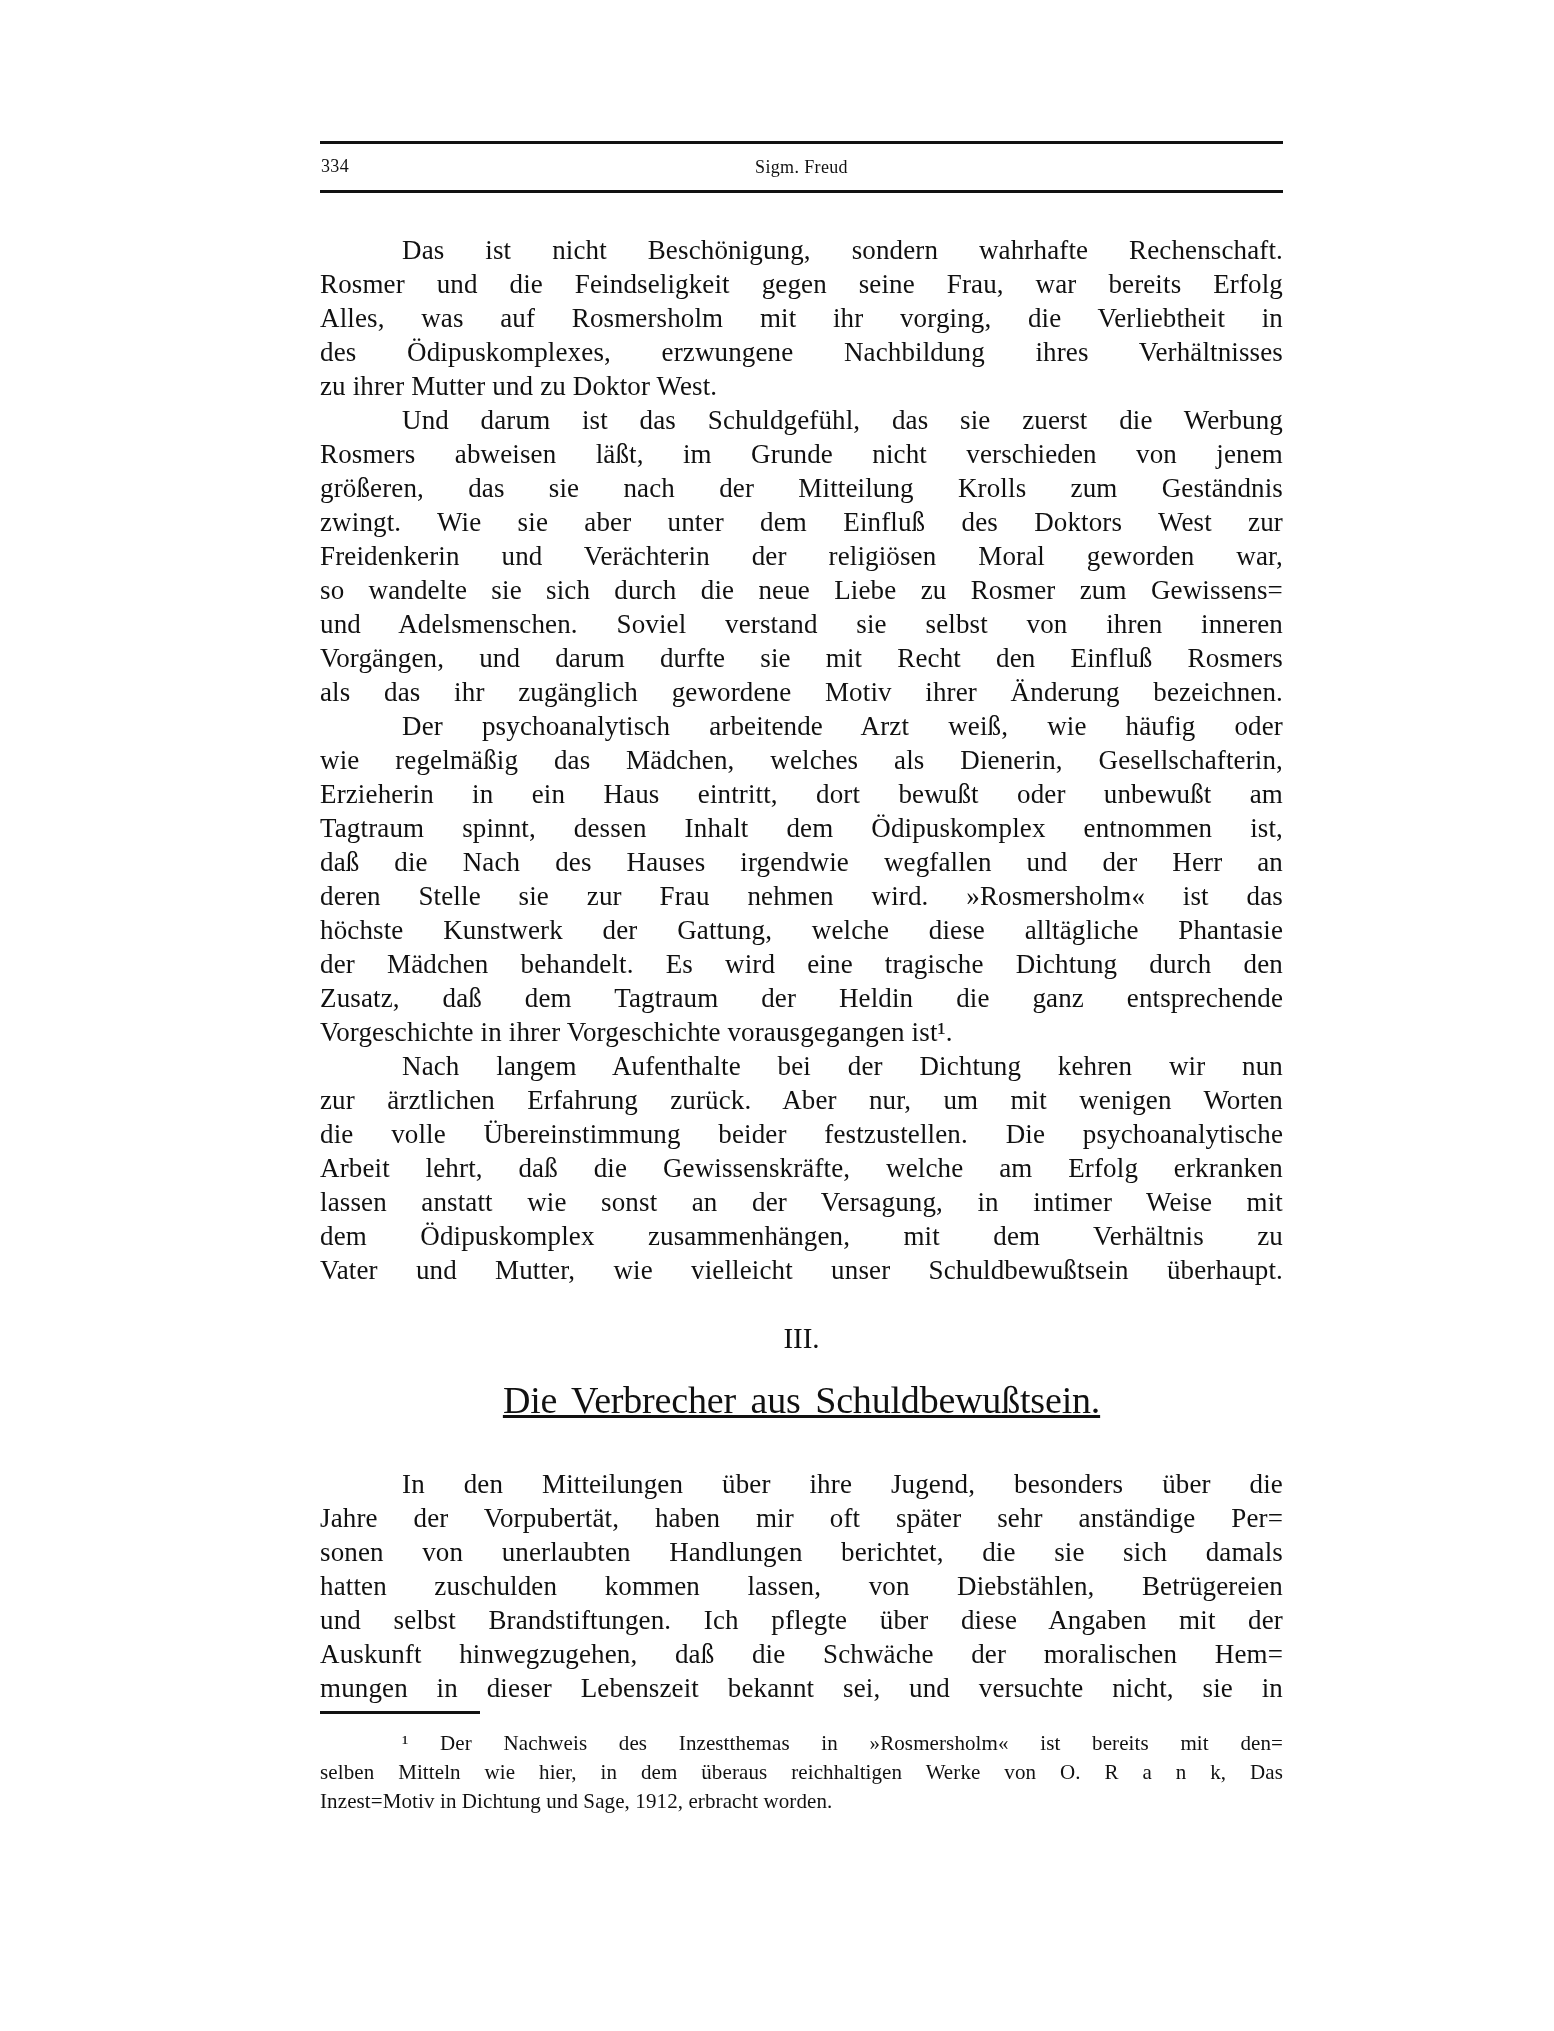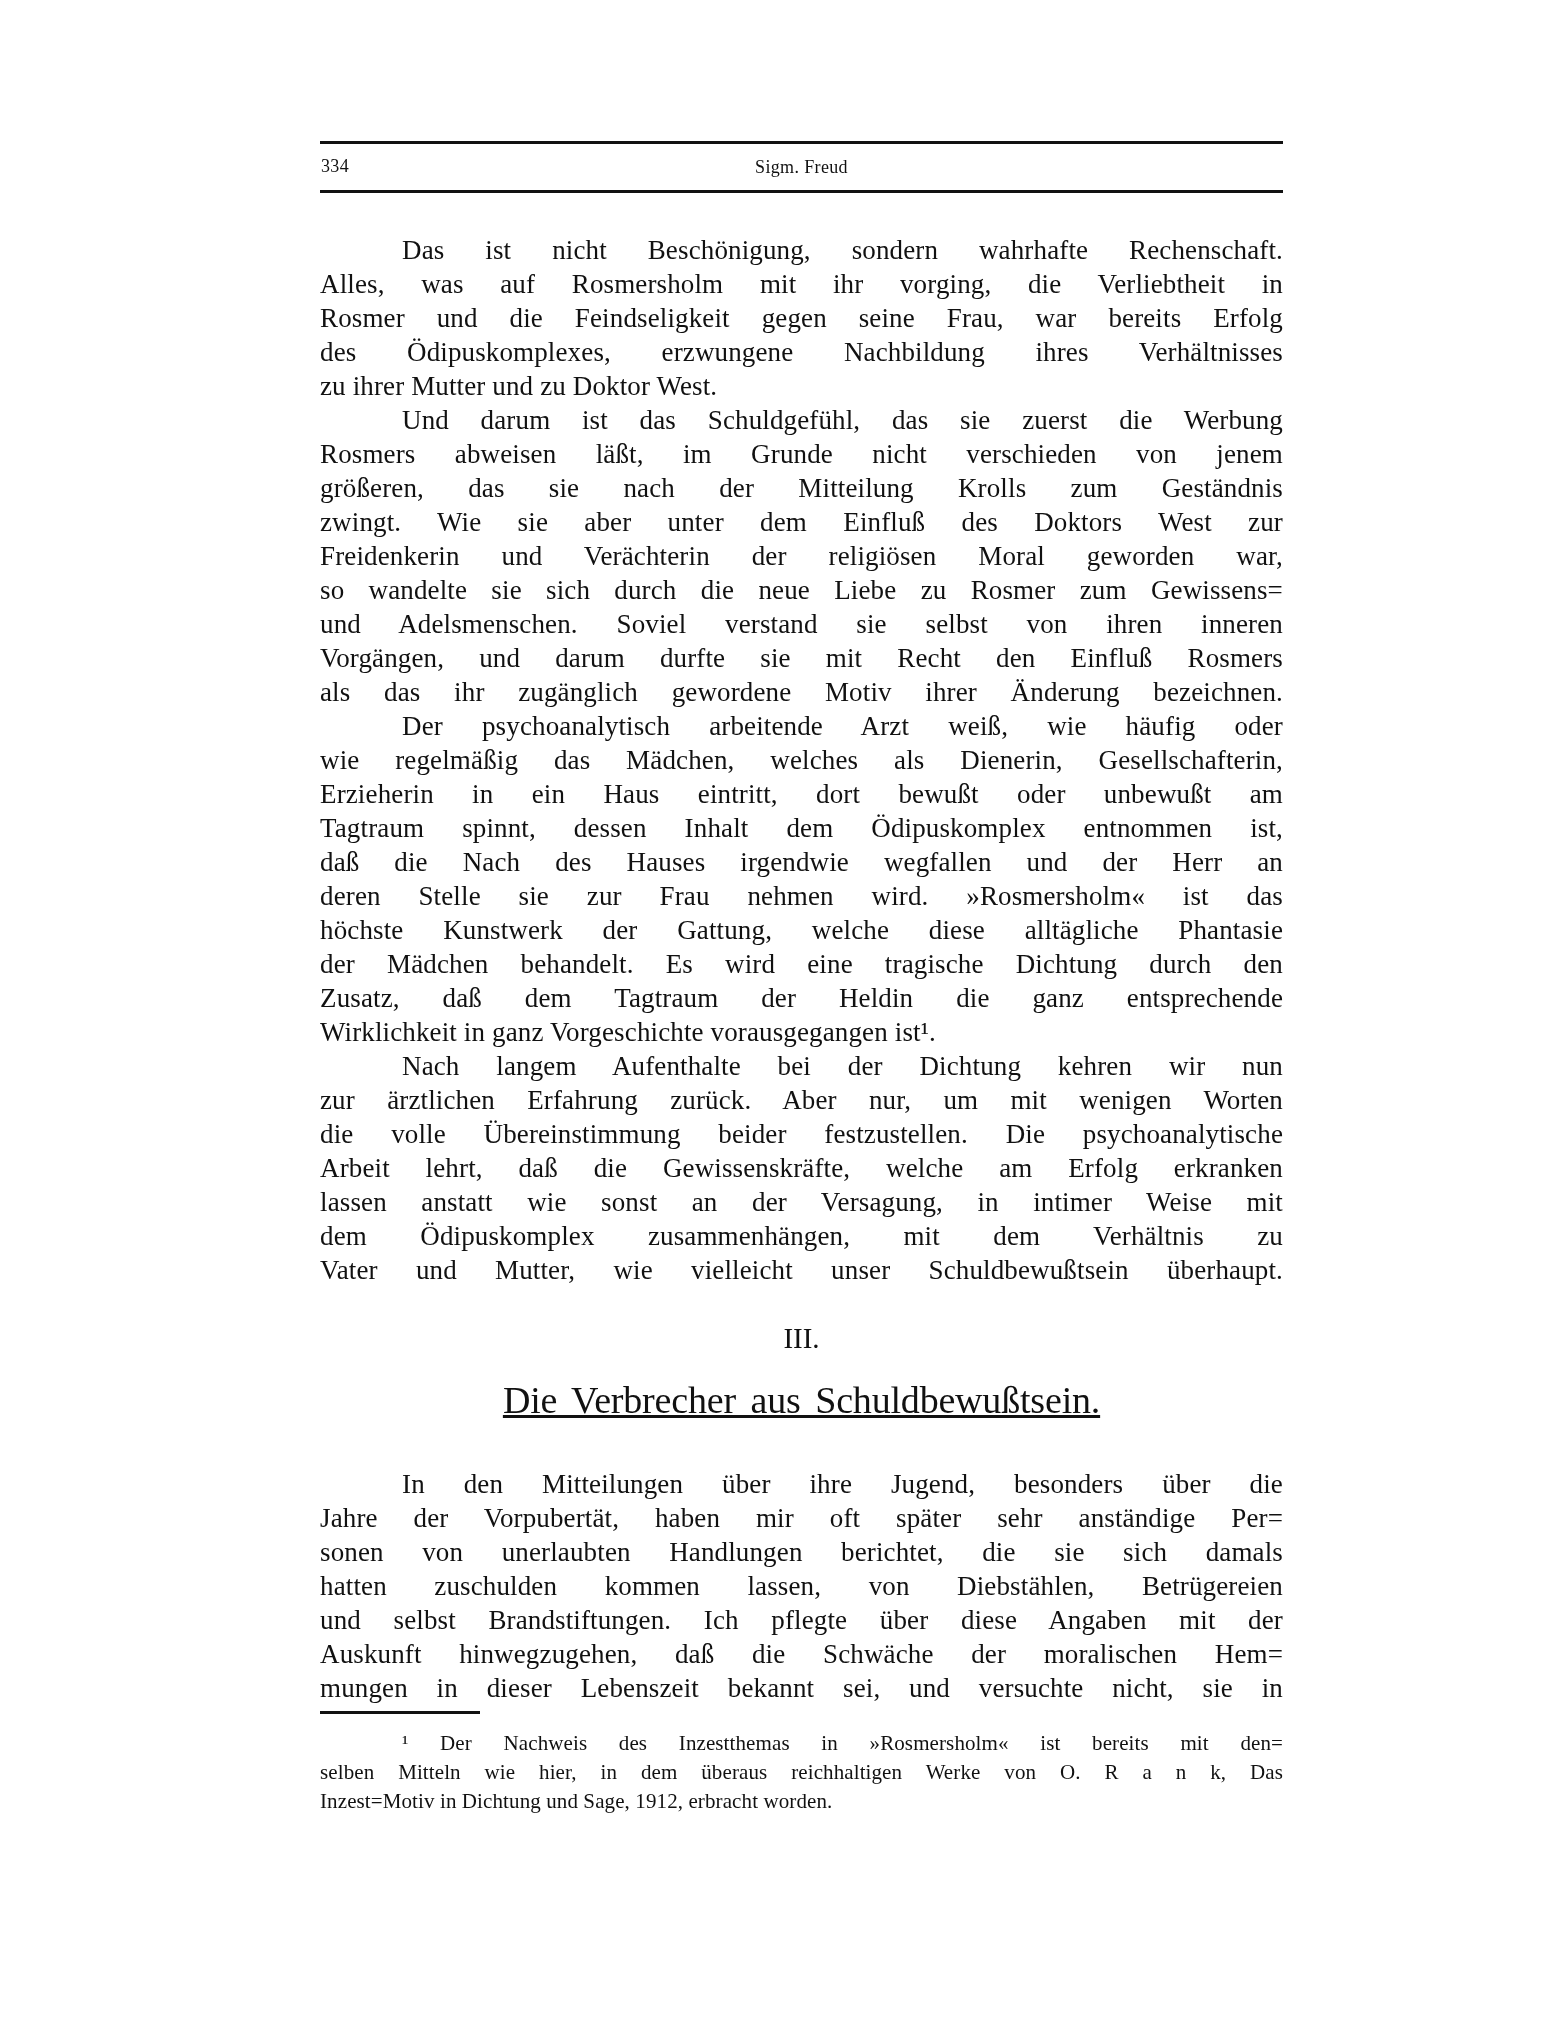--- a/index.html
+++ b/index.html
@@ -112,22 +112,22 @@
       <span class="running-title">Sigm. Freud</span>
     </div>
     <div class="rule"></div>
   </div>
 
   <div class="text-block">
 
     <div>
         <div class="para">
           <div class="line indent">Das ist nicht Beschönigung, sondern wahrhafte Rechenschaft.</div>
+          <div class="line">Rosmer und die Feindseligkeit gegen seine Frau, war bereits Erfolg</div>
           <div class="line">Alles, was auf Rosmersholm mit ihr vorging, die Verliebtheit in</div>
-          <div class="line">Rosmer und die Feindseligkeit gegen seine Frau, war bereits Erfolg</div>
           <div class="line">des Ödipuskomplexes, erzwungene Nachbildung ihres Verhältnisses</div>
           <div class="line flush">zu ihrer Mutter und zu Doktor West.</div>
         </div>
         <div class="para">
           <div class="line indent">Und darum ist das Schuldgefühl, das sie zuerst die Werbung</div>
           <div class="line">Rosmers abweisen läßt, im Grunde nicht verschieden von jenem</div>
           <div class="line">größeren, das sie nach der Mitteilung Krolls zum Geständnis</div>
           <div class="line">zwingt. Wie sie aber unter dem Einfluß des Doktors West zur</div>
           <div class="line">Freidenkerin und Verächterin der religiösen Moral geworden war,</div>
           <div class="line">so wandelte sie sich durch die neue Liebe zu Rosmer zum Gewissens=</div>
@@ -138,21 +138,21 @@
         <div class="para">
           <div class="line indent">Der psychoanalytisch arbeitende Arzt weiß, wie häufig oder</div>
           <div class="line">wie regelmäßig das Mädchen, welches als Dienerin, Gesellschafterin,</div>
           <div class="line">Erzieherin in ein Haus eintritt, dort bewußt oder unbewußt am</div>
           <div class="line">Tagtraum spinnt, dessen Inhalt dem Ödipuskomplex entnommen ist,</div>
           <div class="line">daß die Nach des Hauses irgendwie wegfallen und der Herr an</div>
           <div class="line">deren Stelle sie zur Frau nehmen wird. »Rosmersholm« ist das</div>
           <div class="line">höchste Kunstwerk der Gattung, welche diese alltägliche Phantasie</div>
           <div class="line">der Mädchen behandelt. Es wird eine tragische Dichtung durch den</div>
           <div class="line">Zusatz, daß dem Tagtraum der Heldin die ganz entsprechende</div>
-          <div class="line flush">Wirklichkeit in ganz Vorgeschichte vorausgegangen ist¹.</div>
+          <div class="line flush">Vorgeschichte in ihrer Vorgeschichte vorausgegangen ist¹.</div>
         </div>
         <div class="para">
           <div class="line indent">Nach langem Aufenthalte bei der Dichtung kehren wir nun</div>
           <div class="line">zur ärztlichen Erfahrung zurück. Aber nur, um mit wenigen Worten</div>
           <div class="line">die volle Übereinstimmung beider festzustellen. Die psychoanalytische</div>
           <div class="line">Arbeit lehrt, daß die Gewissenskräfte, welche am Erfolg erkranken</div>
           <div class="line">lassen anstatt wie sonst an der Versagung, in intimer Weise mit</div>
           <div class="line">dem Ödipuskomplex zusammenhängen, mit dem Verhältnis zu</div>
           <div class="line">Vater und Mutter, wie vielleicht unser Schuldbewußtsein überhaupt.</div>
         </div>

